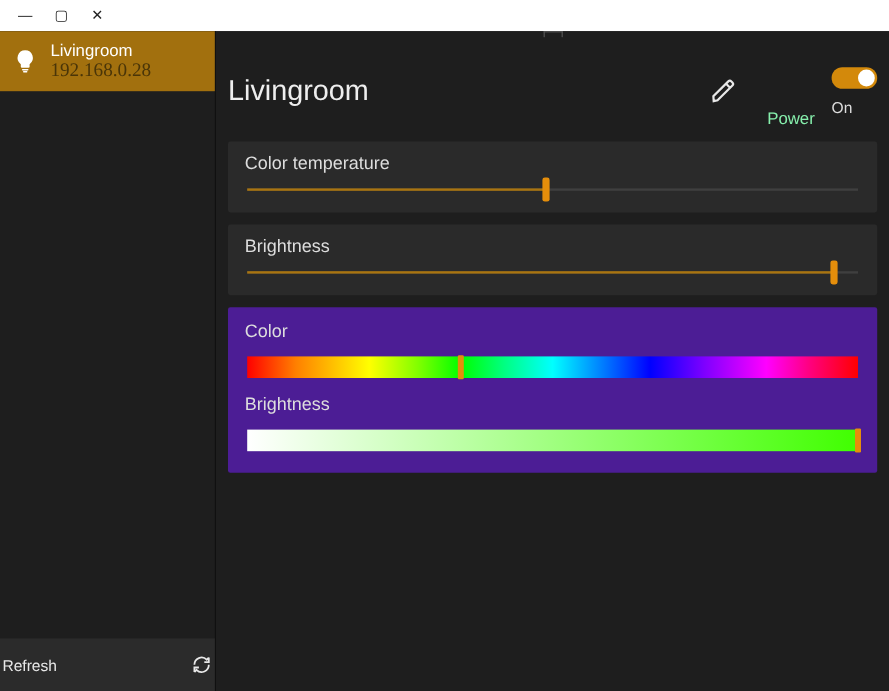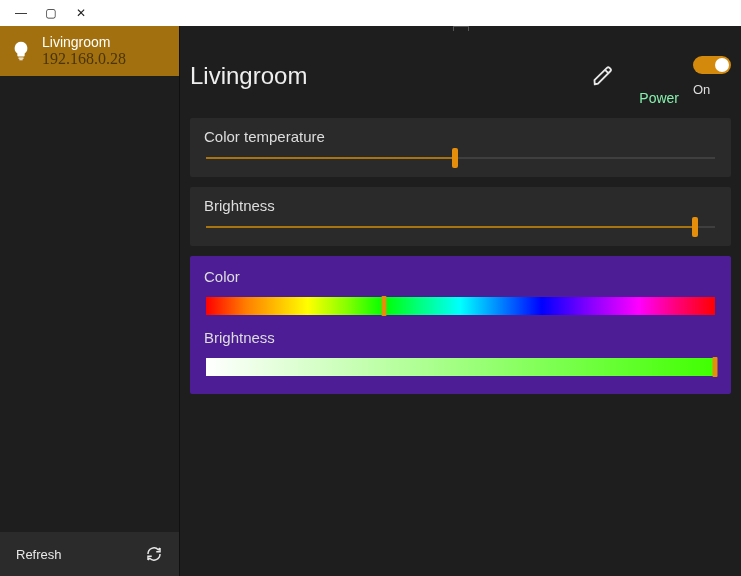--- a/index.html
+++ b/index.html
@@ -13,21 +13,21 @@
   
   .main { display: flex; height: calc(576px - 26px); background: #1e1e1e; }
 
   
   .sidebar { width: 180px; display: flex; flex-direction: column; border-right: 1px solid #101010; }
   .device-item { background: #a2700e; padding: 8px 10px; display: flex; align-items: center; gap: 10px; }
   .bulb-svg { width: 22px; height: 22px; flex-shrink: 0; }
   .device-name { font-size: 14px; font-weight: 400; color: #fff; }
   .device-ip { font-size: 16px; color: #4a3508; font-family: Liberation Serif, serif; }
   .sidebar-spacer { flex: 1; }
-  .refresh-bar { height: 44px; background: #2b2b2b; display: flex; align-items: center; padding: 0 16px; }
+  .refresh-bar { height: 44px; background: #2b2b2b; display: flex; align-items: center; padding: 0 2px; }
   .refresh-label { flex: 1; font-size: 13px; color: #e8e8e8; }
   .refresh-icon-svg { width: 18px; height: 18px; }
 
   
   .content { flex: 1; padding: 6px 10px 10px 10px; position: relative; }
   .top-nub { position: absolute; top: 0; left: 50%; transform: translateX(-50%); width: 18px; height: 6px; }
   .top-nub::before { content: ""; display: block; width: 14px; height: 4px; border: 1px solid #555; border-bottom: none; margin: 0 auto; }
 
   .header-row { display: flex; align-items: center; gap: 14px; margin: 14px 0 12px 0; }
   .room-title { font-size: 24px; font-weight: 300; flex: 1; color: #eee; }

